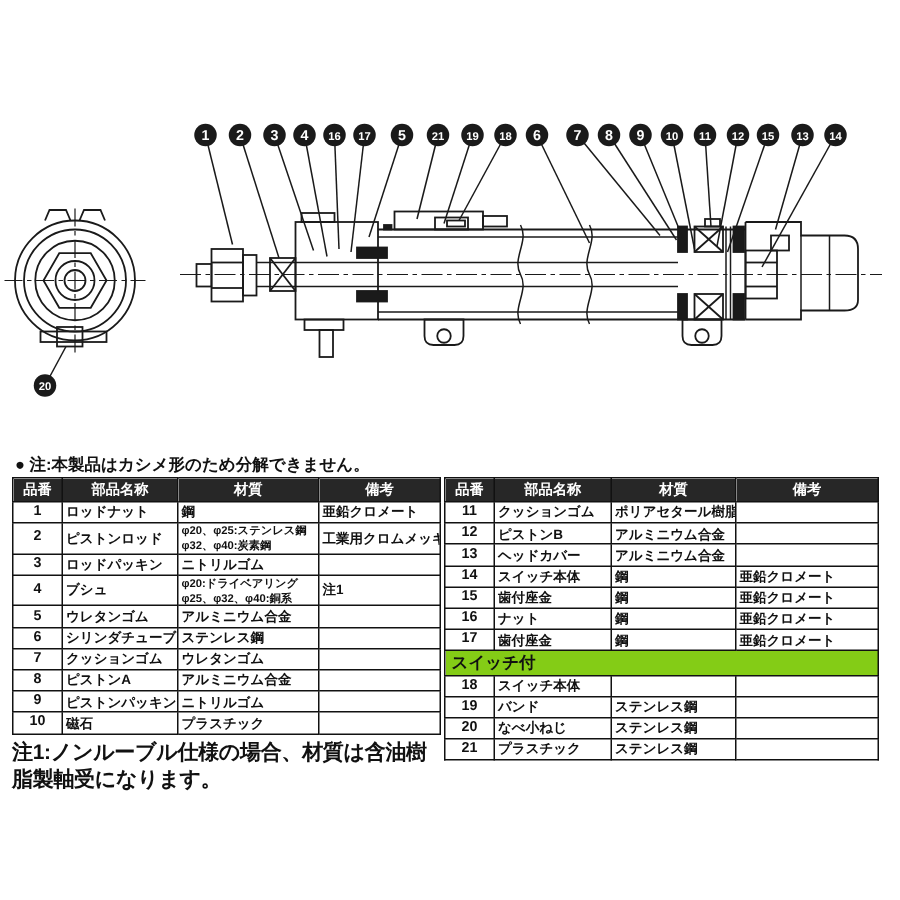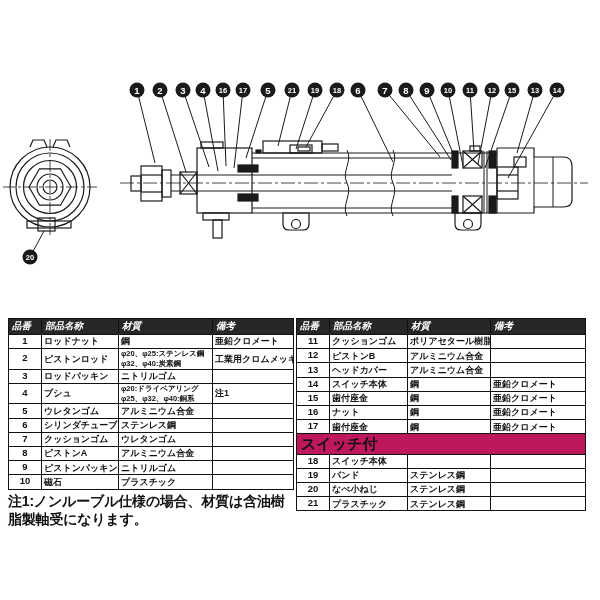--- a/index.html
+++ b/index.html
@@ -4,27 +4,27 @@
 <style>
   html,body{margin:0;padding:0;background:#fff;}
   .page{position:relative;width:600px;height:600px;background:#ffffff;overflow:hidden;
         font-family:"Liberation Sans","DejaVu Sans",sans-serif;color:#111;}
   .diagram-svg{position:absolute;left:0;top:0;}
   .top-note{position:absolute;left:10px;top:302px;font-size:11px;font-weight:bold;}
   .col-left{position:absolute;left:8px;top:318px;width:285px;}
   .col-right{position:absolute;left:296px;top:318px;width:289px;}
   table{border-collapse:collapse;width:100%;table-layout:fixed;}
   th,td{border:1px solid #111;overflow:hidden;}
-  th{background:#272727;color:#fff;font-size:9.5px;font-weight:bold;text-align:left;
-     padding:1px 3px;height:13px;font-style:italic;}
+  th{background:#272727;color:#fff;font-size:9.5px;font-weight:bold;text-align:center;
+     padding:1px 3px;height:13px;}
   td{font-size:9px;font-weight:bold;padding:0 2px;height:13.2px;line-height:1.15;
      white-space:nowrap;}
   td.num{text-align:center;font-size:9.5px;}
   td.material.multi{font-size:7.5px;white-space:pre-line;line-height:1.3;}
-  tr.section td{background:#be185d;font-size:15px;padding:1px 4px;}
+  tr.section td{background:#84cc16;font-size:11px;padding:1px 4px;}
   .bottom-note{font-size:14px;font-weight:bold;margin-top:3px;letter-spacing:-0.2px;}
 </style>
 </head>
 <body>
 
 <div class="page">
 
   <svg class="diagram-svg" width="600" height="300" viewBox="0 0 600 300">
 
     <g stroke="#1a1a1a" fill="none" stroke-width="1.2">
@@ -158,20 +158,21 @@
         <text x="535" y="90.5" fill="#fff" text-anchor="middle" dominant-baseline="central" font-size="7.5" font-weight="bold" font-family="&quot;Liberation Sans&quot;,&quot;DejaVu Sans&quot;,sans-serif">13</text>
         <line x1="557" y1="90" x2="508" y2="178" stroke="#1a1a1a" stroke-width="1"></line>
         <circle cx="557" cy="90" r="7.5" fill="#1a1a1a"></circle>
         <text x="557" y="90.5" fill="#fff" text-anchor="middle" dominant-baseline="central" font-size="7.5" font-weight="bold" font-family="&quot;Liberation Sans&quot;,&quot;DejaVu Sans&quot;,sans-serif">14</text>
         <line x1="30" y1="257" x2="44" y2="231" stroke="#1a1a1a" stroke-width="1"></line>
         <circle cx="30" cy="257" r="7.5" fill="#1a1a1a"></circle>
         <text x="30" y="257.5" fill="#fff" text-anchor="middle" dominant-baseline="central" font-size="7.5" font-weight="bold" font-family="&quot;Liberation Sans&quot;,&quot;DejaVu Sans&quot;,sans-serif">20</text>
       </g>
   </svg>
 
+  <div class="top-note">● 注:本製品はカシメ形のため分解できません。</div>
 
   <div class="col-left">
     <table>
       <colgroup>
           <col style="width:33px">
           <col style="width:77px">
           <col style="width:94px">
           <col style="width:81px">
         </colgroup>
       <thead>

